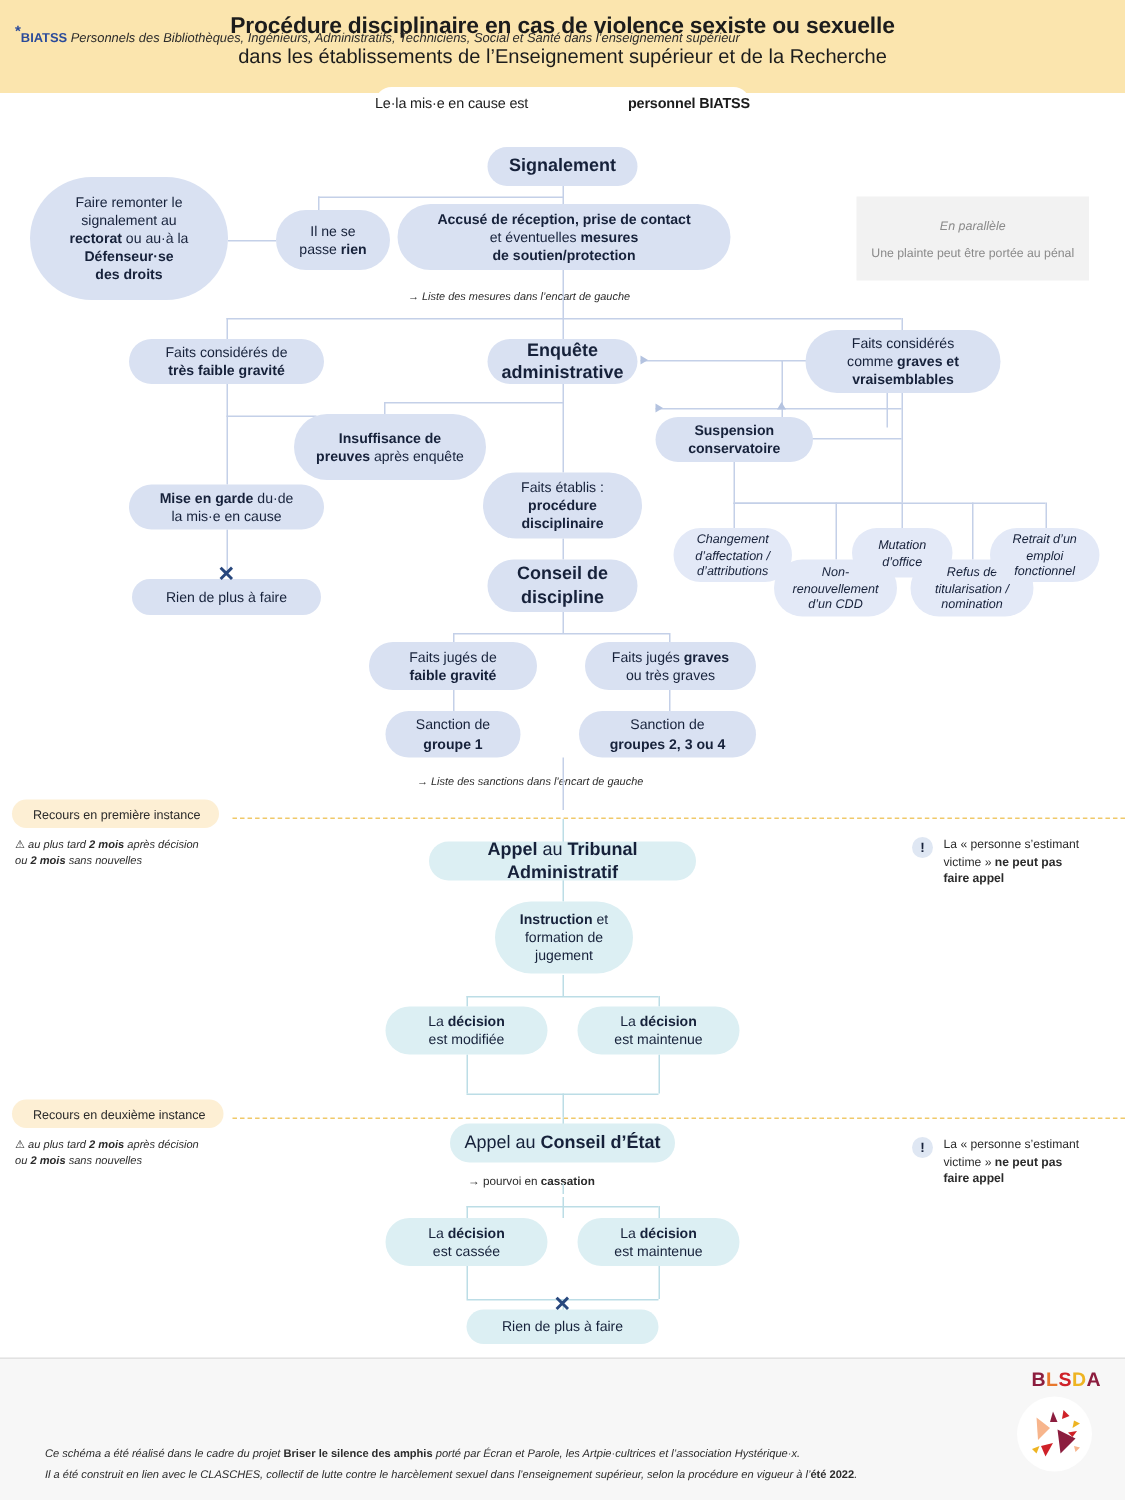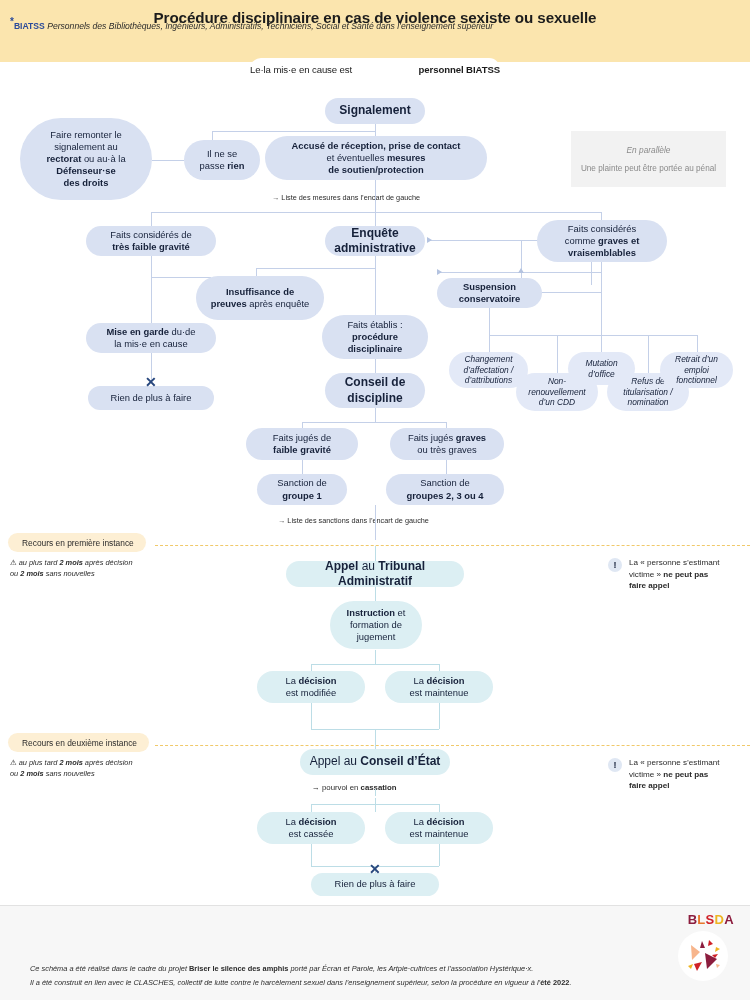--- a/index.html
+++ b/index.html
@@ -57,21 +57,21 @@
     position: absolute; left: 571px; top: 131px; width: 155px; height: 56px;
     background: #f2f2f2;
     display: flex; flex-direction: column; align-items: center; justify-content: center;
     gap: 9px;
   }
   .parallel .p1 { font-size: 8.3px; font-style: italic; color: #8a8a8a; }
   .parallel .p2 { font-size: 8.2px; color: #8a8a8a; }
 
   
   .caption {
-    position: absolute; font-size: 7.3px; color: #2b2b2b;
+    position: absolute; font-size: 7.3px; font-style: italic; color: #2b2b2b;
     white-space: nowrap;
     text-align: center;
   }
   .caption-plain {
     position: absolute; font-size: 7.8px; color: #2b2b2b; white-space: nowrap;
   }
   .caption-plain b { font-weight: bold; }
 
   
   .ln { position: absolute; background: #c4d0e8; z-index: 1; }
@@ -165,20 +165,21 @@
   }
 </style>
 </head>
 <body>
 
 <div class="header">
   <div class="header-title">
     <b>Procédure disciplinaire</b>
     <span> en cas de violence sexiste ou sexuelle</span>
   </div>
+  <div class="header-sub">dans les établissements de l’Enseignement supérieur et de la Recherche</div>
 </div>
 
 <div class="chip">
   <span>Le·la mis·e en cause est </span>
     <b>personnel BIATSS</b>
 </div>
 
 <div class="parallel">
   <div class="p1">En parallèle</div>
   <div class="p2">Une plainte peut être portée au pénal</div>

